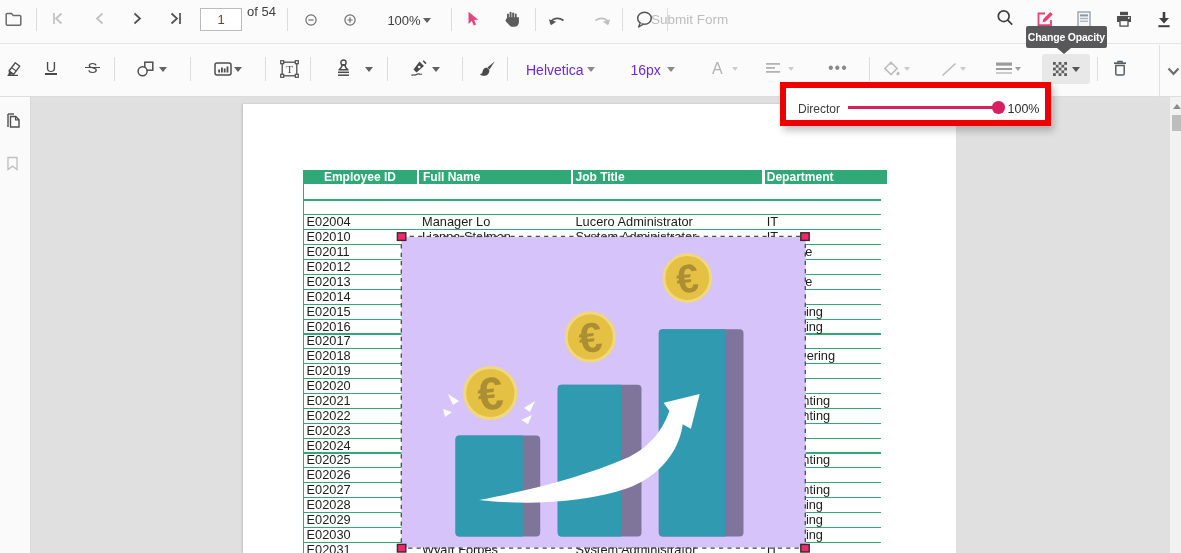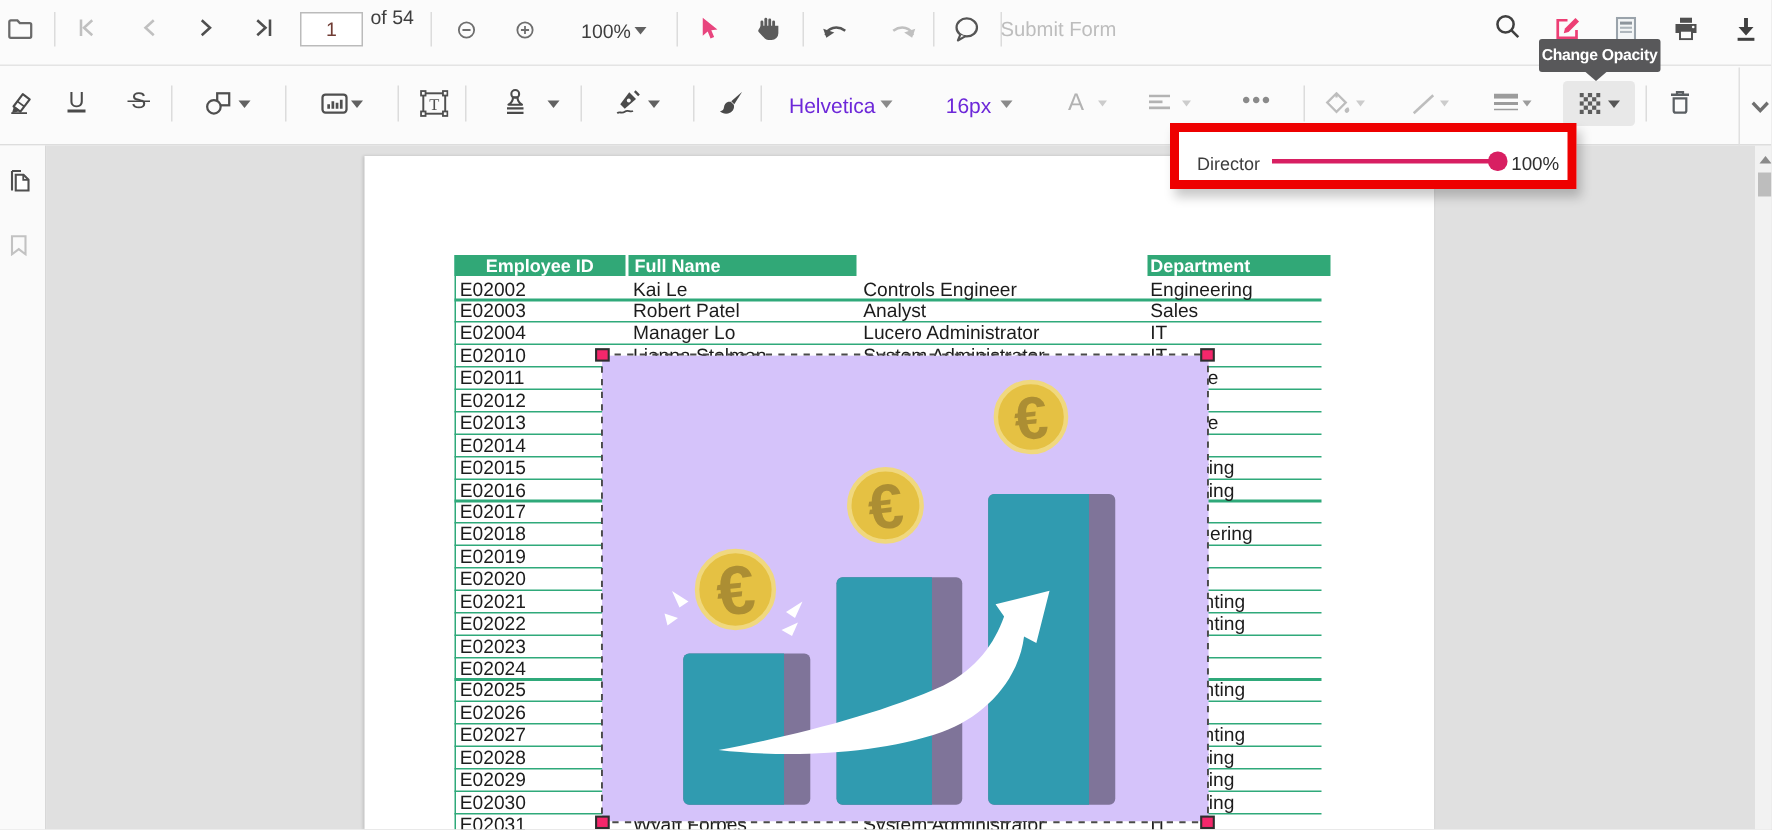--- a/index.html
+++ b/index.html
@@ -39,20 +39,21 @@
 
 #opbtn{position:absolute;left:1042px;top:54.2px;width:47.6px;height:29.9px;background:#e8e8e8;border-radius:3px}
 </style></head>
 <body>
 <div id="app">
 
 <div id="page"></div>
 
 <div class="hcell" style="left:303px;width:113.8px;text-align:center">Employee ID</div>
 <div class="hcell" style="left:419.3px;width:151.3px;padding-left:3.7px">Full Name</div>
+<div class="hcell" style="left:572.6px;width:189.5px;padding-left:2.9px">Job Title</div>
 <div class="hcell" style="left:764.7px;width:122px;padding-left:2.1px">Department</div>
 
 <div class="abs" style="left:302.8px;top:169.8px;width:1.15px;height:383.2px;background:#2fa97a"></div>
 
 <div class="hline" style="top:199.4px"></div>
 <div class="hline" style="top:214.3px"></div>
 <div class="hline" style="top:229.2px"></div>
 <div class="hline" style="top:244.0px"></div>
 <div class="hline" style="top:258.9px"></div>
 <div class="hline" style="top:273.8px"></div>
@@ -68,32 +69,20 @@
 <div class="hline" style="top:422.7px"></div>
 <div class="hline" style="top:437.6px"></div>
 <div class="hline" style="top:452.4px"></div>
 <div class="hline" style="top:467.3px"></div>
 <div class="hline" style="top:482.2px"></div>
 <div class="hline" style="top:497.1px"></div>
 <div class="hline" style="top:512.0px"></div>
 <div class="hline" style="top:526.9px"></div>
 <div class="hline" style="top:541.8px"></div>
 
-<div class="trow" style="top:184.5px">
-      <span class="c1">E02002</span>
-      <span class="c2">Kai Le</span>
-      <span class="c3">Controls Engineer</span>
-      <span class="c4">Engineering</span>
-    </div>
-<div class="trow" style="top:199.4px">
-      <span class="c1">E02003</span>
-      <span class="c2">Robert Patel</span>
-      <span class="c3">Analyst</span>
-      <span class="c4">Sales</span>
-    </div>
 <div class="trow" style="top:214.3px">
       <span class="c1">E02004</span>
       <span class="c2">Manager Lo</span>
       <span class="c3">Lucero Administrator</span>
       <span class="c4">IT</span>
     </div>
 <div class="trow" style="top:229.2px">
       <span class="c1">E02010</span>
       <span class="c2">Lianna Stelman</span>
       <span class="c3">System Administrator</span>
@@ -326,21 +315,21 @@
 <svg class="abs" style="left:592px;top:12.5px" width="19" height="13" viewBox="0 0 19 13">
  <path d="M16.5 10.5 C15.5 5.5 9 3.5 3.5 7.5" fill="none" stroke="#c0c0c0" stroke-width="1.7"></path>
  <path d="M18.2 6.2 L16.1 12.2 L10.8 8.7 Z" fill="#c0c0c0"></path>
 </svg>
 <div class="vsep1" style="left:621.7px"></div>
 <svg class="abs" style="left:635px;top:11px" width="19" height="17" viewBox="0 0 19 17">
  <ellipse cx="9.5" cy="7.3" rx="6.8" ry="6" fill="none" stroke="#555" stroke-width="1.5"></ellipse>
  <path d="M5.2 12.1 L3.6 16 L8.4 13.2" fill="#fbfbfb" stroke="#555" stroke-width="1.4" stroke-linejoin="round"></path>
 </svg>
 <div class="vsep1" style="left:667.2px"></div>
-<span class="tbtxt" style="left:667px;top:13px;color:#bdbdbd;font-size:13.5px;line-height:13.5px">Submit Form</span>
+<span class="tbtxt" style="left:651px;top:13px;color:#bdbdbd;font-size:13.5px;line-height:13.5px">Submit Form</span>
 <svg class="abs" style="left:996px;top:9px" width="18" height="18" viewBox="0 0 18 18">
  <circle cx="7.7" cy="7.2" r="5.4" fill="none" stroke="#3f3f3f" stroke-width="1.7"></circle>
  <path d="M11.7 11.2 L16.2 15.7" stroke="#3f3f3f" stroke-width="1.7"></path>
 </svg>
 <svg class="abs" style="left:1037px;top:11px" width="17" height="16" viewBox="0 0 17 16">
  <path d="M14 9 v5.2 H1.5 V2.5 H8" fill="none" stroke="#ed3e74" stroke-width="1.8"></path>
  <path d="M5.5 11.2 L6.3 8 L13.3 1 L15.7 3.4 L8.7 10.4 Z" fill="#ed3e74"></path>
 </svg>
 <svg class="abs" style="left:1077px;top:10.5px" width="14" height="17" viewBox="0 0 14 17">
  <rect x="1" y="1" width="12" height="15" fill="#f4f6f7" stroke="#9aa3ab" stroke-width="1.4"></rect>

